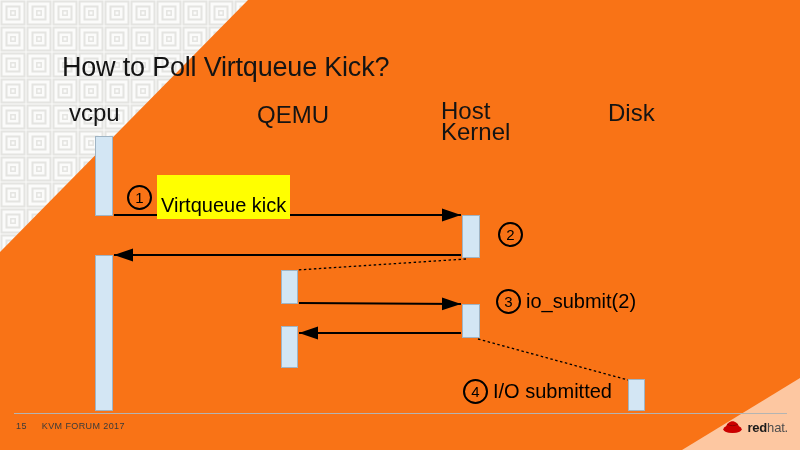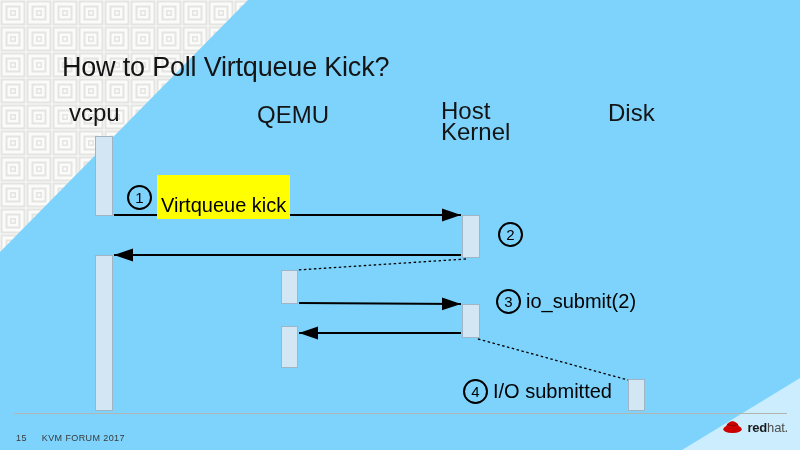--- a/index.html
+++ b/index.html
@@ -1,16 +1,16 @@
 <!DOCTYPE html>
 <html><head>
 <meta charset="utf-8">
 <style>
   html,body{margin:0;padding:0;background:#efefed;}
-  .slide{position:relative;width:800px;height:450px;background:#7dd3fc;overflow:hidden;
+  .slide{position:relative;width:800px;height:450px;background:#f97316;overflow:hidden;
          font-family:"Liberation Sans",sans-serif;color:#151515;}
   .corner-pattern{position:absolute;left:0;top:0;pointer-events:none;}
   .corner-swoosh{position:absolute;right:0;bottom:0;width:118px;height:72px;
                  background:rgba(255,255,255,.6);
                  clip-path:polygon(100% 0,100% 100%,0 100%);pointer-events:none;}
   .title{position:absolute;left:62px;top:52px;font-size:27px;letter-spacing:-.2px;color:#141414;}
   .lifeline-label{position:absolute;font-size:24px;line-height:21px;text-align:left;color:#141414;}
   #ll-vcpu{left:69px;top:102px;width:66px;}
   #ll-qemu{left:257px;top:104px;width:70px;}
   #ll-host{left:441px;top:100px;width:74px;}
@@ -25,21 +25,21 @@
   #bar-disk{left:628px;top:379px;width:17px;height:32px;}
   .lines{position:absolute;left:0;top:0;pointer-events:none;}
   .step{position:absolute;display:flex;align-items:center;gap:5px;}
   .step-num{width:25px;height:25px;border:2.5px solid #000;border-radius:50%;
             box-sizing:border-box;display:flex;align-items:center;justify-content:center;
             font-size:15px;color:#000;flex:none;background:transparent;}
   .step-label{font-size:20px;color:#000;white-space:nowrap;}
   .hl{background:#ffff00;padding:19px 4px 2px 4px;}
   .footer-line{position:absolute;left:14px;right:13px;top:413px;border-top:1px solid #b4b4b2;}
   .footer-left{position:absolute;left:16px;top:421px;font-size:9px;letter-spacing:.4px;
-               color:#3a3a3a;display:flex;gap:15px;margin-top:12px;}
+               color:#3a3a3a;display:flex;gap:15px;}
   .logo{position:absolute;right:12px;top:420px;display:flex;align-items:center;gap:4px;}
   .logo-text{font-size:13px;letter-spacing:-.2px;}
   .logo-text .b{font-weight:bold;color:#1a1a1a;}
   .logo-text .r{color:#4d4d4d;}
 </style>
 </head>
 <body>
 
 <div class="slide">
 

